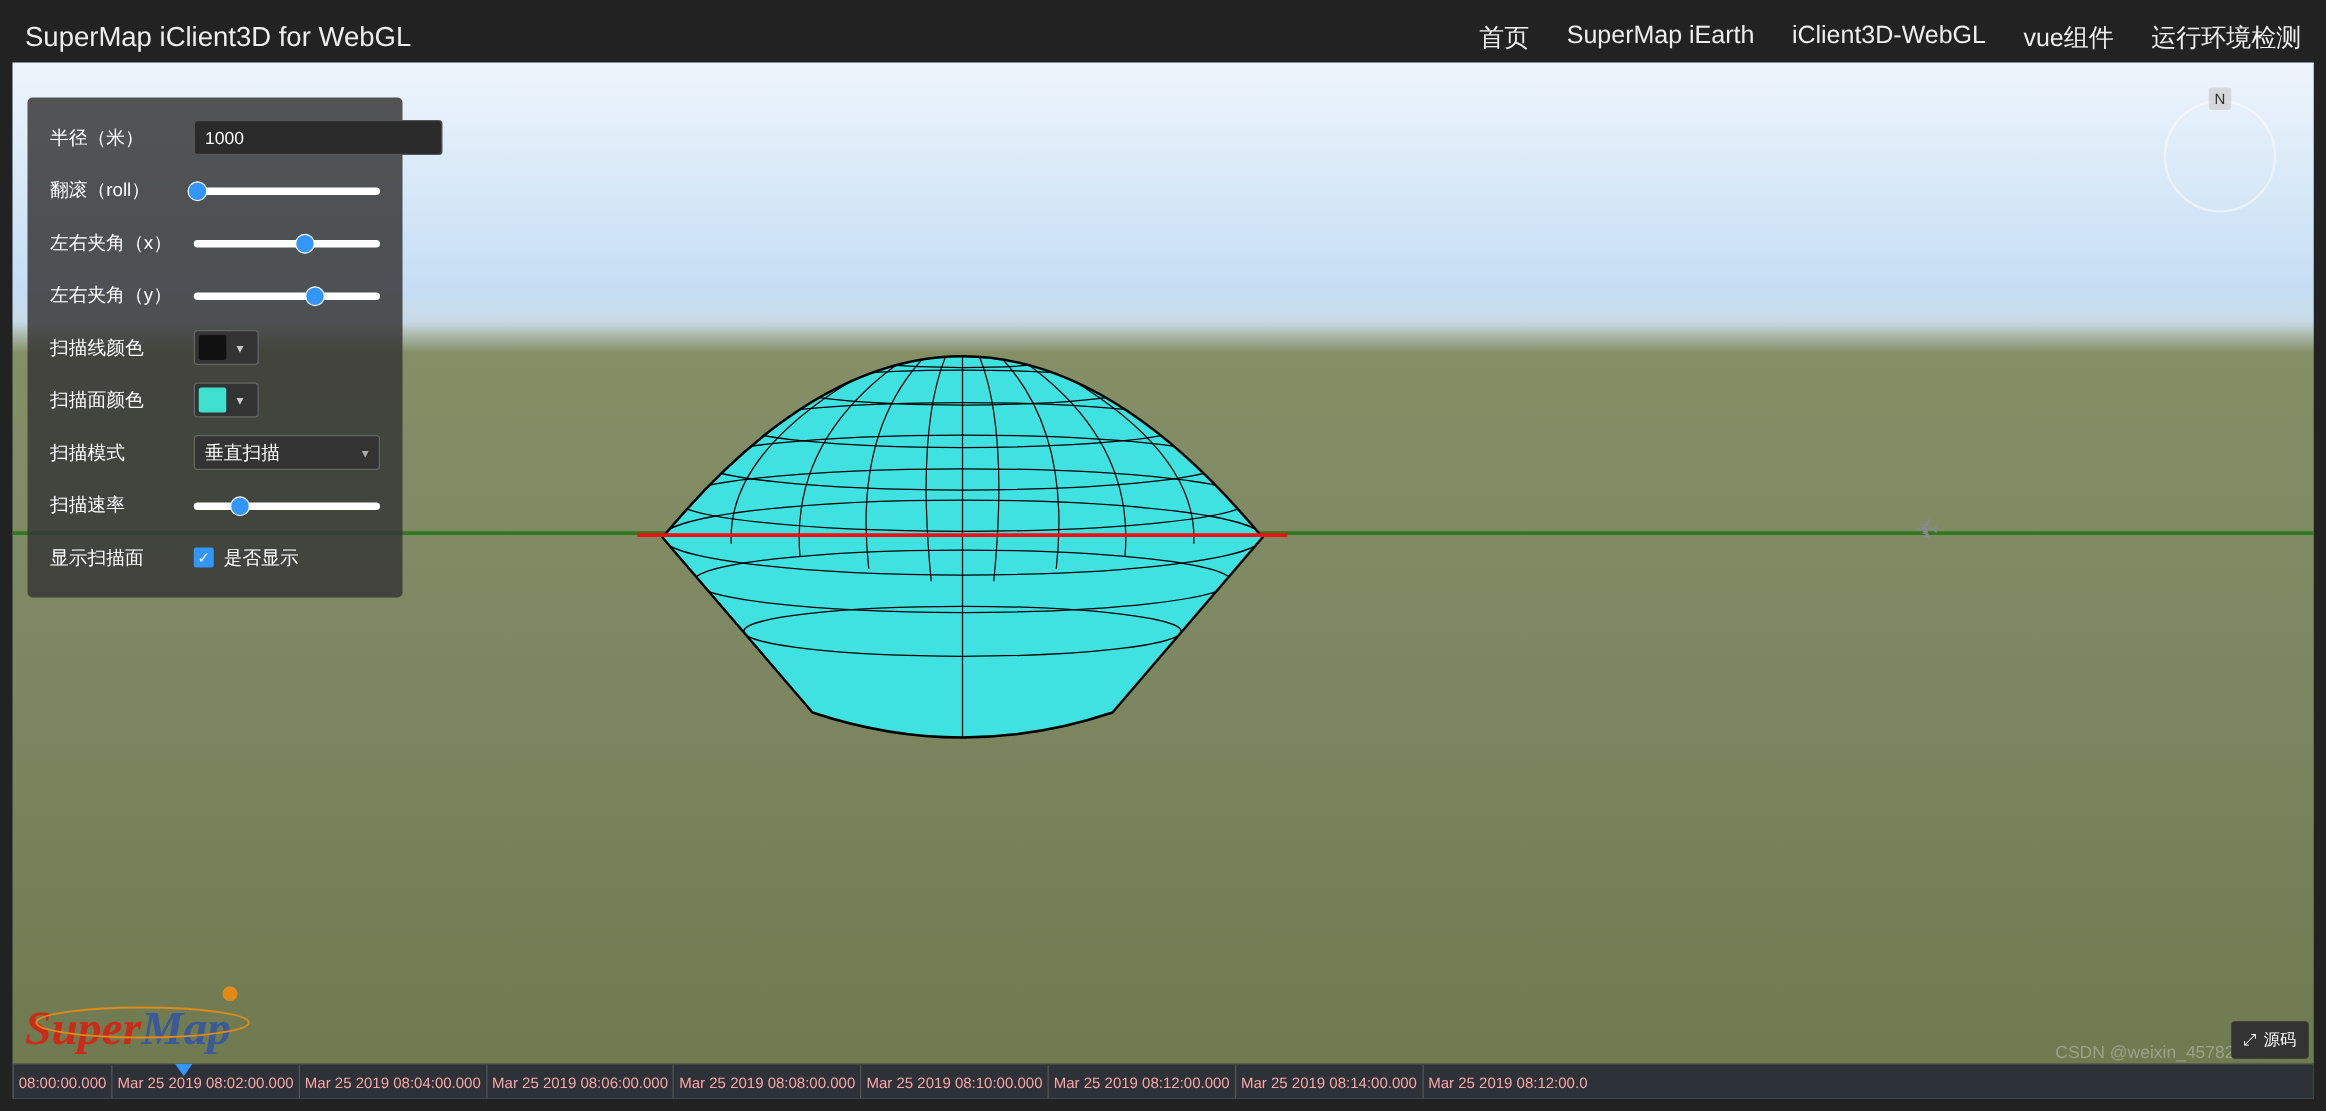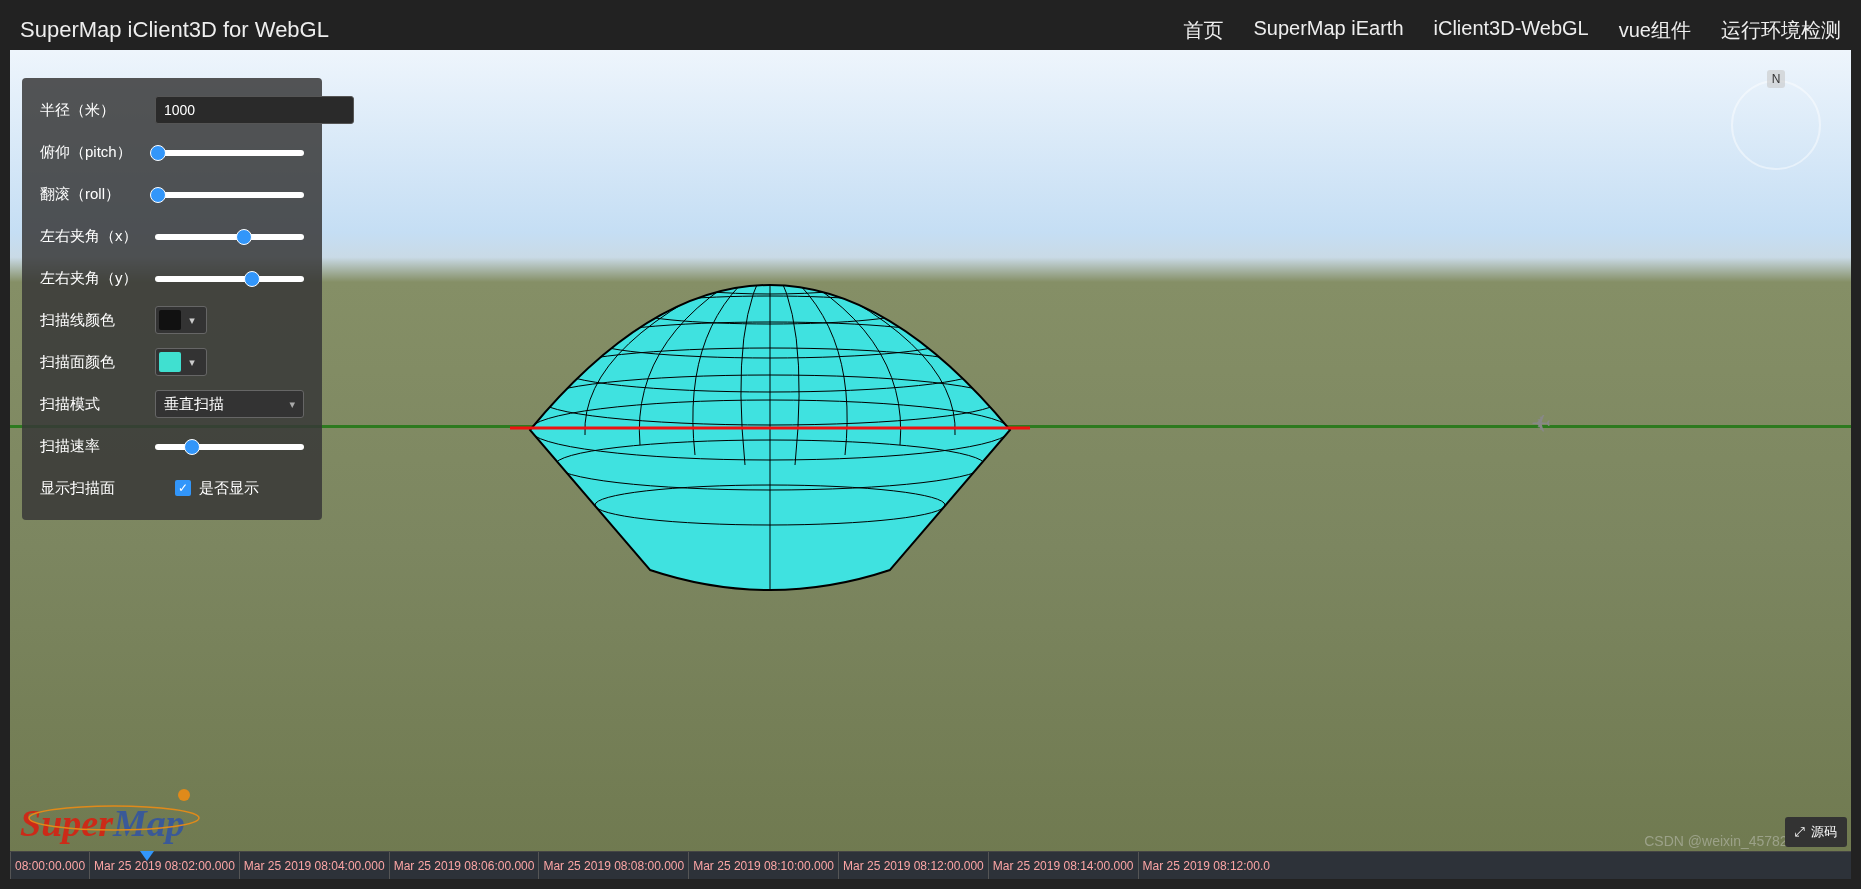--- a/index.html
+++ b/index.html
@@ -51,21 +51,21 @@
   padding: 18px 18px 18px 18px;
   color: #fff;
   font-size: 15px;
 }
 .row {
   display: flex;
   align-items: center;
   margin-bottom: 14px;
   min-height: 28px;
 }
-.row:last-child { margin-bottom: 0; gap: 20px; }
+.row:last-child { margin-bottom: 0; }
 .label {
   width: 115px;
   flex-shrink: 0;
 }
 .text-input {
   flex: 1;
   background: #2a2a2a;
   border: 1px solid #555;
   border-radius: 3px;
   color: #fff;
@@ -316,27 +316,20 @@
   </svg>
 
   <div class="plane">✈</div>
 
   <div class="panel">
     <div class="row">
       <div class="label">半径（米）</div>
       <input class="text-input" value="1000" style="">
     </div>
     <div class="row">
-      <div class="label">俯仰（pitch）</div>
-      <div class="slider-wrap">
-        <div class="slider-track"></div>
-          <div class="slider-thumb" style="left:2%"></div>
-      </div>
-    </div>
-    <div class="row">
       <div class="label">翻滚（roll）</div>
       <div class="slider-wrap">
         <div class="slider-track"></div>
           <div class="slider-thumb" style="left:2%"></div>
       </div>
     </div>
     <div class="row">
       <div class="label">左右夹角（x）</div>
       <div class="slider-wrap">
         <div class="slider-track"></div>

